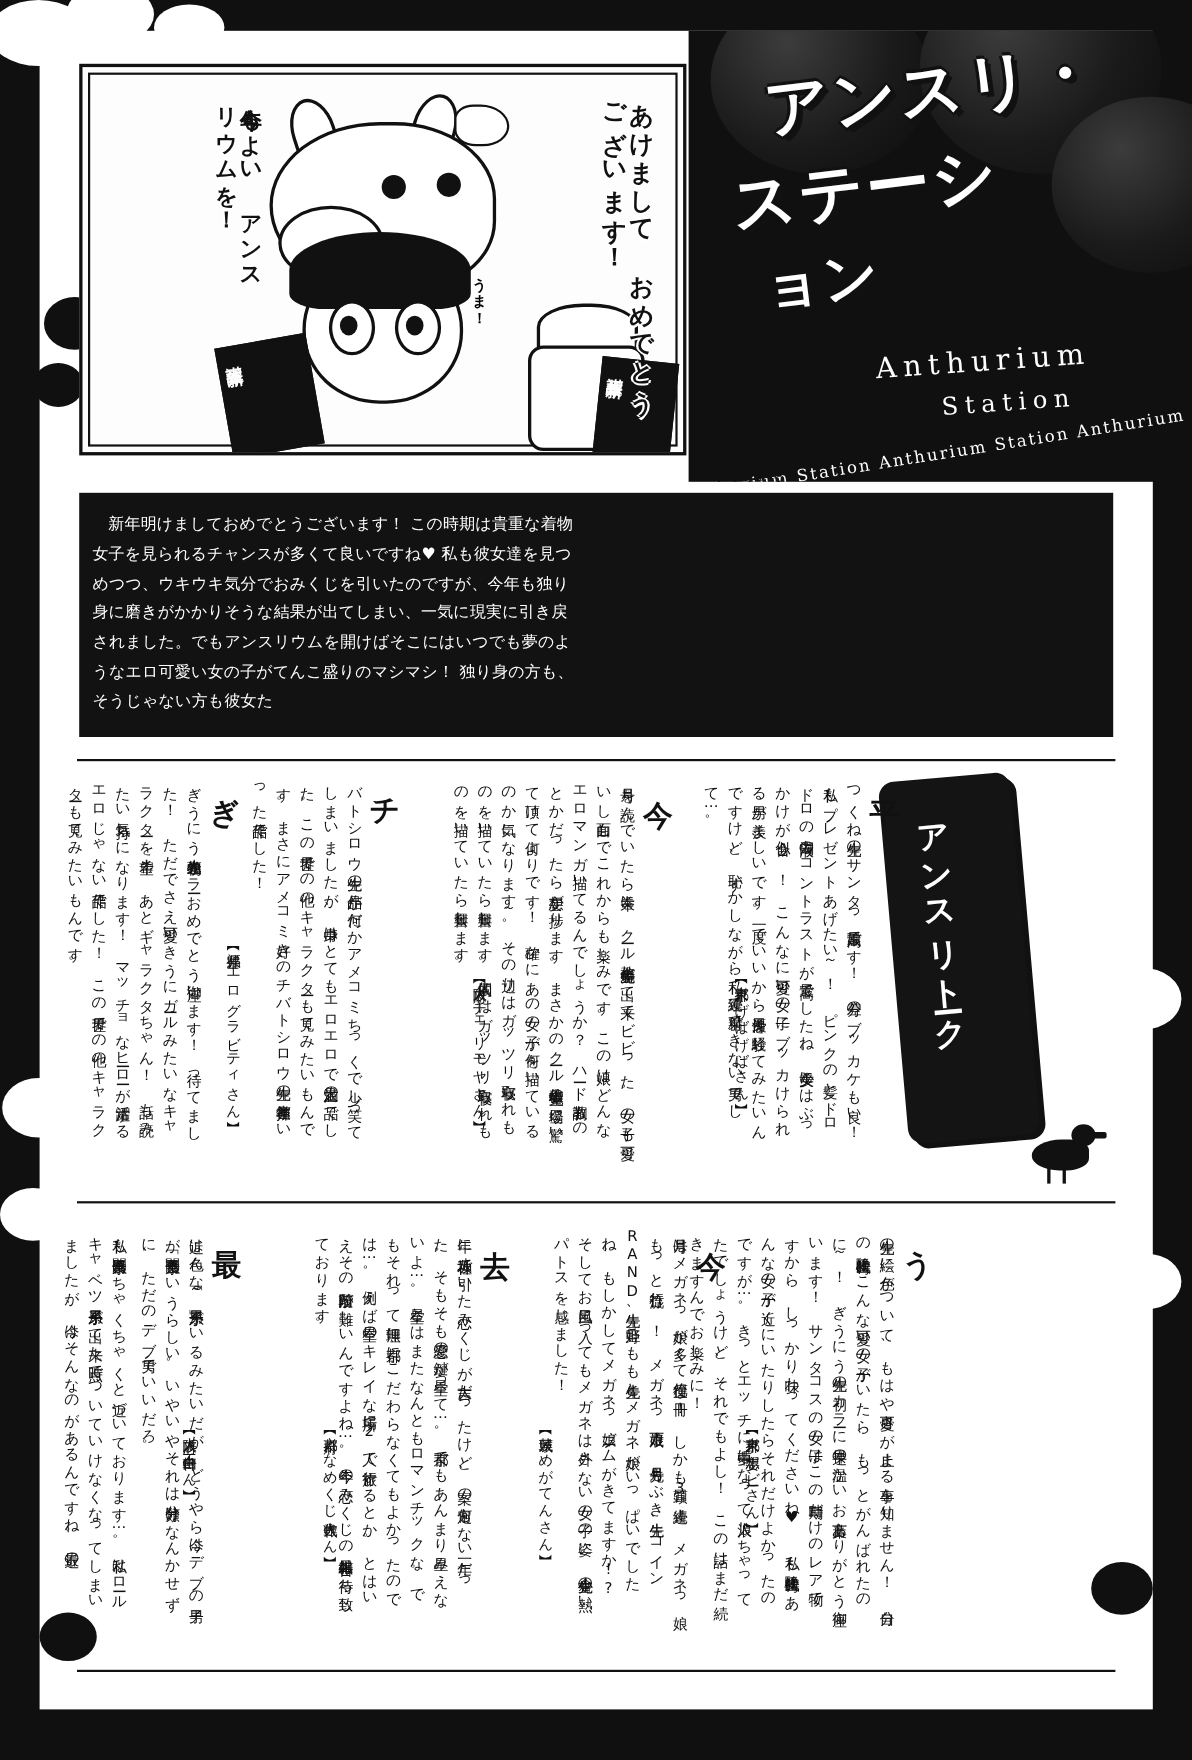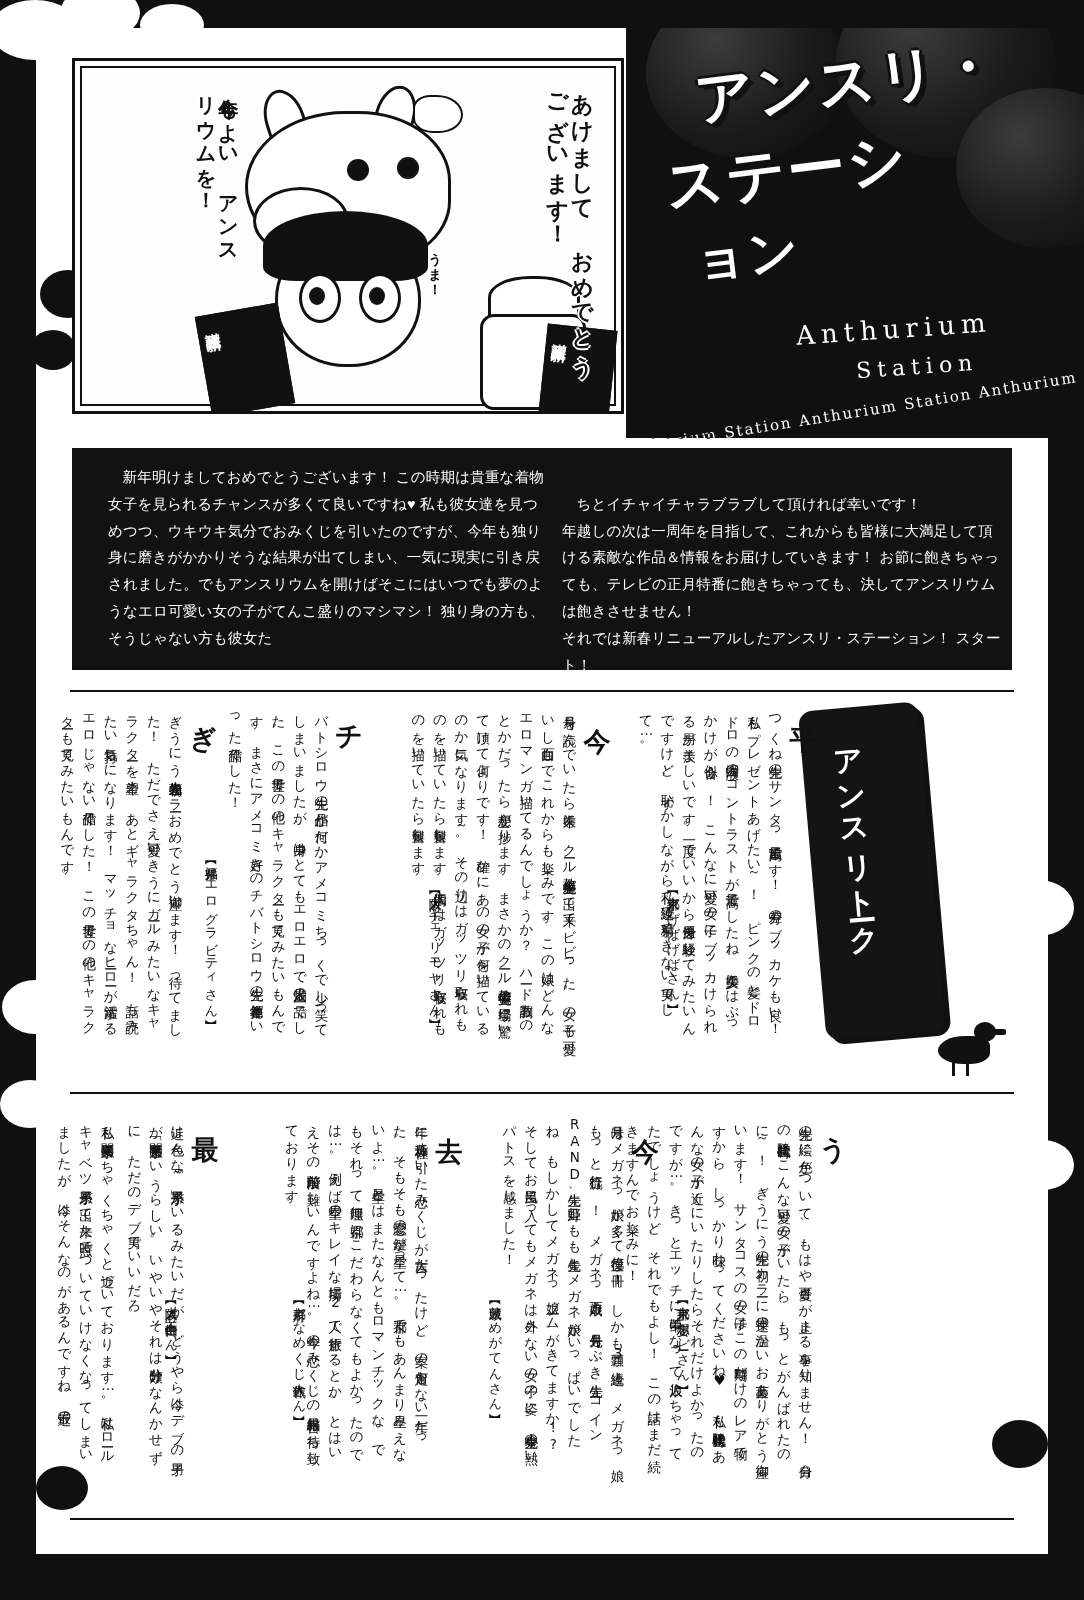--- a/index.html
+++ b/index.html
@@ -192,21 +192,21 @@
     color:#ffffff;
     padding:0;
   }
   .intro-col{
     position:absolute;top:16px;
     width:440px;
     font-size:14.5px;
     line-height:1.85;
     letter-spacing:0.2px;
   }
-  .intro-col.left{left:36px;font-family:Liberation Serif, serif;}
+  .intro-col.left{left:12px;}
   .intro-col.right{left:490px;}
   .intro-col p{margin:0 0 0 0;text-indent:1em;}
 
   
   .talk-section{
     position:absolute;
     left:70px;top:690px;
     width:944px;height:400px;
     border-top:2px solid #111;
     border-bottom:2px solid #111;
@@ -357,25 +357,20 @@
   </div>
 
   <div class="illust-credit" style="white-space:pre-line;">イラスト：
 からしいち</div>
 </div>
 
 <div class="intro-box">
   <div class="intro-col left">
     <p>新年明けましておめでとうございます！ この時期は貴重な着物女子を見られるチャンスが多くて良いですね♥ 私も彼女達を見つめつつ、ウキウキ気分でおみくじを引いたのですが、今年も独り身に磨きがかかりそうな結果が出てしまい、一気に現実に引き戻されました。でもアンスリウムを開けばそこにはいつでも夢のようなエロ可愛い女の子がてんこ盛りのマシマシ！ 独り身の方も、そうじゃない方も彼女た</p>
   </div>
-  <div class="intro-col right" style="white-space:pre-line;">
-    <p>ちとイチャイチャラブラブして頂ければ幸いです！
-年越しの次は一周年を目指して、これからも皆様に大満足して頂ける素敵な作品＆情報をお届けしていきます！ お節に飽きちゃっても、テレビの正月特番に飽きちゃっても、決してアンスリウムは飽きさせません！
-それでは新春リニューアルしたアンスリ・ステーション！ スタート！</p>
-  </div>
 </div>
 
 <div class="talk-section"></div>
 
 <div class="talk-badge">
   <div class="txt vtext">アンスリトーク</div>
 </div>
 <div class="bird">
   <div class="bd"></div>
     <div class="hd"></div>

